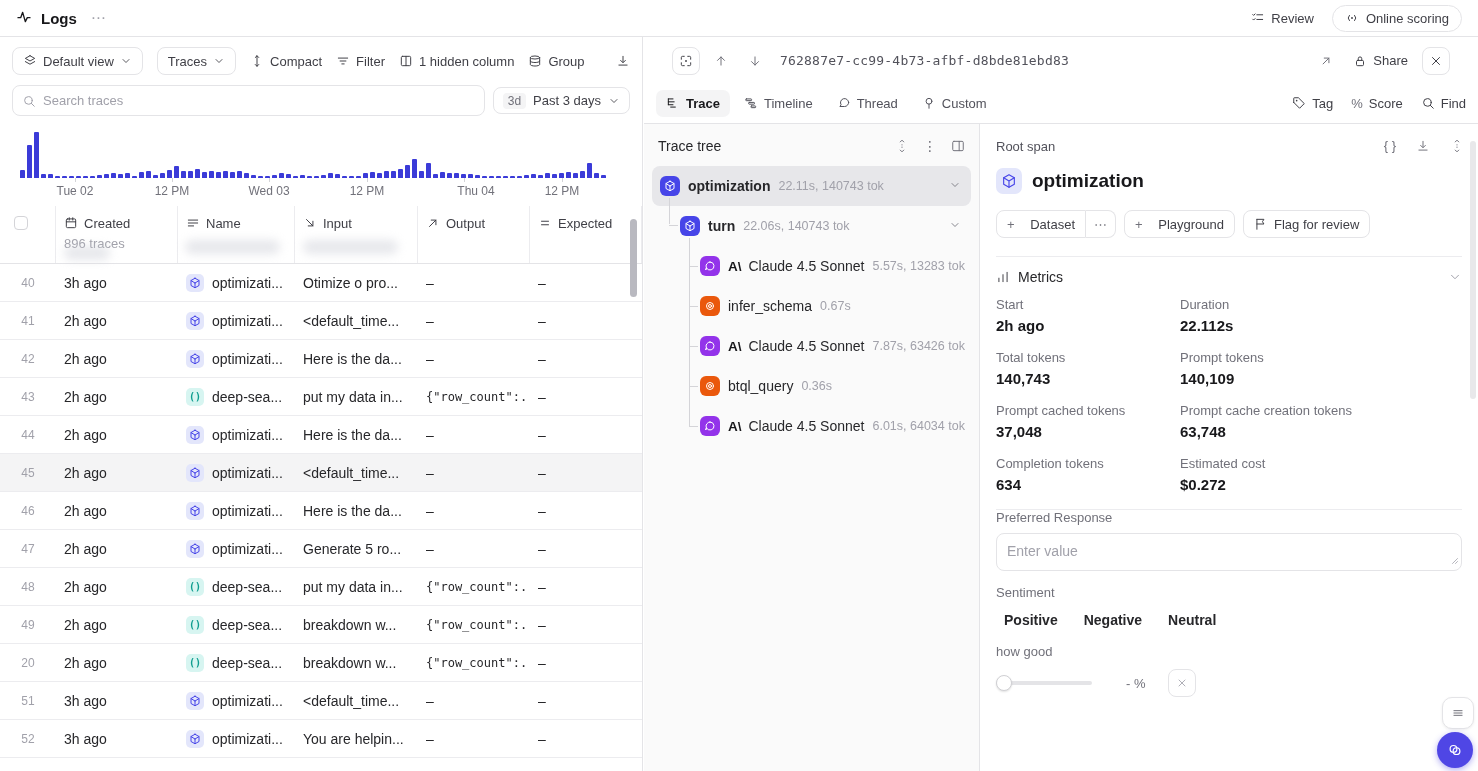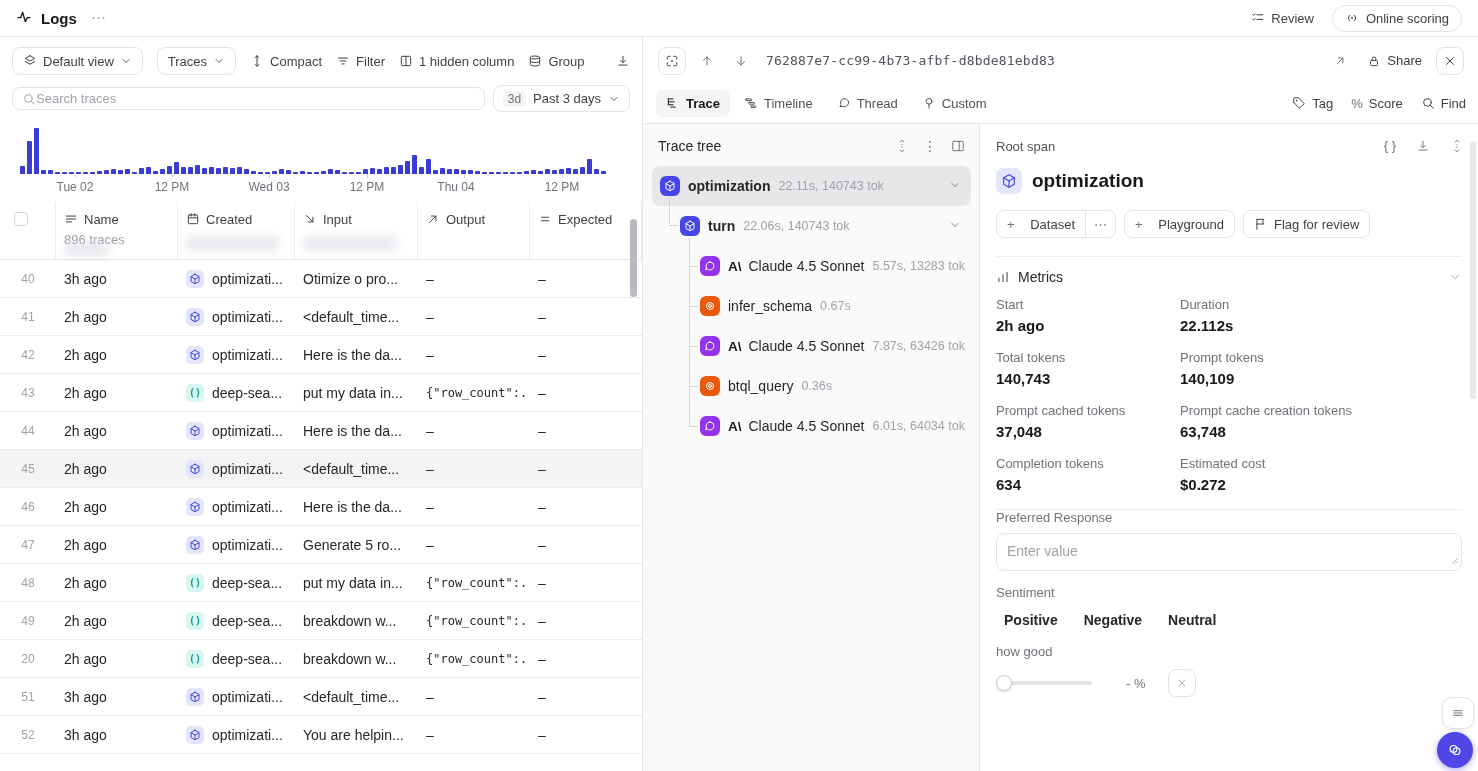--- a/index.html
+++ b/index.html
@@ -25,21 +25,21 @@
   .topbar-right{margin-left:auto;display:flex;align-items:center;gap:18px;}
   .tb-link{display:flex;align-items:center;gap:6px;font-size:13px;color:var(--t2);cursor:pointer;}
   .pill{display:flex;align-items:center;gap:7px;height:27px;padding:0 12px;border:1px solid var(--border);border-radius:999px;font-size:13px;color:var(--t2);background:#fff;cursor:pointer;}
 
   
   .left-panel{position:absolute;left:0;top:37px;width:643px;bottom:0;border-right:1px solid var(--border);background:#fff;overflow:hidden;}
   .lp-toolbar{display:flex;align-items:center;gap:14px;padding:10px 12px 6px;}
   .btn{display:inline-flex;align-items:center;gap:6px;height:28px;padding:0 10px;border:1px solid var(--border);border-radius:8px;background:#fff;font-size:13px;color:var(--t2);cursor:pointer;white-space:nowrap;}
   .tbtn{display:inline-flex;align-items:center;gap:6px;font-size:13px;color:var(--t2);cursor:pointer;white-space:nowrap;background:none;border:none;}
   .lp-searchrow{display:flex;align-items:center;gap:8px;padding:4px 12px 6px;}
-  .search-box{flex:1;display:flex;align-items:center;height:23px;padding:0 9px;border:1px solid var(--border);border-radius:8px;color:var(--t4);}
+  .search-box{flex:1;display:flex;align-items:center;gap:7px;height:31px;padding:0 9px;border:1px solid var(--border);border-radius:8px;color:var(--t4);}
   .search-box input{border:none;outline:none;flex:1;font-size:13px;color:var(--t1);font-family:inherit;}
   .search-box input::placeholder{color:var(--t4);}
   .range-ctl{display:flex;align-items:center;gap:7px;height:27px;padding:0 9px;border:1px solid var(--border);border-radius:8px;font-size:13px;color:var(--t2);cursor:pointer;}
   .range-badge{background:var(--sel);border-radius:4px;padding:1px 5px;font-size:12px;color:var(--t3);}
 
   .hist{position:relative;height:72px;margin:4px 10px 0 20px;}
   .hist-bars{position:absolute;left:0;right:20px;bottom:20px;height:46px;display:flex;align-items:flex-end;gap:2px;}
   .hbar{width:5px;background:var(--bar);border-radius:1px 1px 0 0;flex:none;}
   .hist-tick{position:absolute;bottom:16px;width:1px;height:4px;background:#d4d4d8;}
   .hist-lab{position:absolute;bottom:0;transform:translateX(-50%);font-size:12px;color:var(--t3);white-space:nowrap;}
@@ -57,21 +57,21 @@
   .cell{padding:0 8px;white-space:nowrap;overflow:hidden;}
   .namecell{display:flex;align-items:center;gap:8px;}
   .rowicon{width:18px;height:18px;border-radius:5px;display:flex;align-items:center;justify-content:center;flex:none;}
   .rowicon.task{background:var(--indigo-bg);color:var(--indigo);}
   .rowicon.function{background:var(--teal-bg);color:var(--teal);font-size:10px;font-weight:700;font-family:"DejaVu Sans Mono",monospace;}
   .outjson{font-family:"DejaVu Sans Mono","Liberation Mono",monospace;font-size:12px;}
   .lp-scrollbar{position:absolute;right:5px;top:182px;width:7px;height:78px;border-radius:4px;background:#b9b9c0;}
 
   
   .right-panel{position:absolute;left:644px;top:37px;right:0;bottom:0;background:#fff;}
-  .rp-header{height:47px;display:flex;align-items:center;gap:8px;padding:0 14px;}
+  .rp-header{height:47px;display:flex;align-items:center;gap:8px;padding:0 28px;}
   .sqbtn{width:28px;height:28px;border:1px solid var(--border);border-radius:8px;display:flex;align-items:center;justify-content:center;color:var(--t2);background:#fff;cursor:pointer;flex:none;}
   .navarrow{width:26px;height:26px;display:flex;align-items:center;justify-content:center;color:var(--t3);cursor:pointer;}
   .traceid{font-size:13px;color:#52525b;margin-left:4px;letter-spacing:.2px;}
   .rp-header-right{margin-left:auto;display:flex;align-items:center;gap:14px;}
   .rp-tabs{height:38px;display:flex;align-items:center;gap:4px;padding:0 12px;}
   .tab{display:flex;align-items:center;gap:6px;height:27px;padding:0 10px;border-radius:7px;font-size:13px;color:#52525b;cursor:pointer;}
   .tab.active{background:var(--sel);color:var(--t1);font-weight:700;}
   .rp-tab-actions{margin-left:auto;display:flex;align-items:center;gap:18px;}
   .rp-body{position:absolute;left:0;right:0;top:86px;bottom:0;border-top:1px solid var(--border);display:flex;}
 
@@ -330,46 +330,46 @@
     <div id="hist-axis">
         <span class="hist-tick" style="left: 55px;"></span>
         <span class="hist-lab" style="left: 55px;">Tue 02</span>
         <span class="hist-tick" style="left: 152px;"></span>
         <span class="hist-lab" style="left: 152px;">12 PM</span>
         <span class="hist-tick" style="left: 249px;"></span>
         <span class="hist-lab" style="left: 249px;">Wed 03</span>
         <span class="hist-tick" style="left: 347px;"></span>
         <span class="hist-lab" style="left: 347px;">12 PM</span>
         <span class="hist-tick" style="left: 444px;"></span>
-        <span class="hist-lab" style="left: 436px; text-align: right;">Thu 04</span>
+        <span class="hist-lab" style="left: 456px; text-align: right;">Thu 04</span>
         <span class="hist-tick" style="left: 542px;"></span>
         <span class="hist-lab" style="left: 542px;">12 PM</span>
       </div>
   </div>
 
   <div class="thead grid-row">
     <div class="hcell" style="padding:0;border-right:1px solid var(--border2)">
         <span class="hcheck"></span>
       </div>
-    <div class="hcell">
-      <svg class="ic" viewBox="0 0 24 24">
-          <line x1="4" y1="7" x2="20" y2="7"></line>
-          <line x1="4" y1="12" x2="20" y2="12"></line>
-          <line x1="4" y1="17" x2="13" y2="17"></line>
-        </svg>
-      <span>Name</span>
-    </div>
     <div class="hcell">
       <svg class="ic" viewBox="0 0 24 24">
           <rect x="4" y="5" width="16" height="15" rx="2"></rect>
           <line x1="4" y1="10" x2="20" y2="10"></line>
           <line x1="9" y1="3" x2="9" y2="7"></line>
           <line x1="15" y1="3" x2="15" y2="7"></line>
         </svg>
       <span>Created</span>
+    </div>
+    <div class="hcell">
+      <svg class="ic" viewBox="0 0 24 24">
+          <line x1="4" y1="7" x2="20" y2="7"></line>
+          <line x1="4" y1="12" x2="20" y2="12"></line>
+          <line x1="4" y1="17" x2="13" y2="17"></line>
+        </svg>
+      <span>Name</span>
     </div>
     <div class="hcell">
       <svg class="ic" viewBox="0 0 24 24">
           <line x1="6" y1="6" x2="17" y2="17"></line>
           <polyline points="17 9 17 17 9 17"></polyline>
         </svg>
       <span>Input</span>
     </div>
     <div class="hcell">
       <svg class="ic" viewBox="0 0 24 24">

